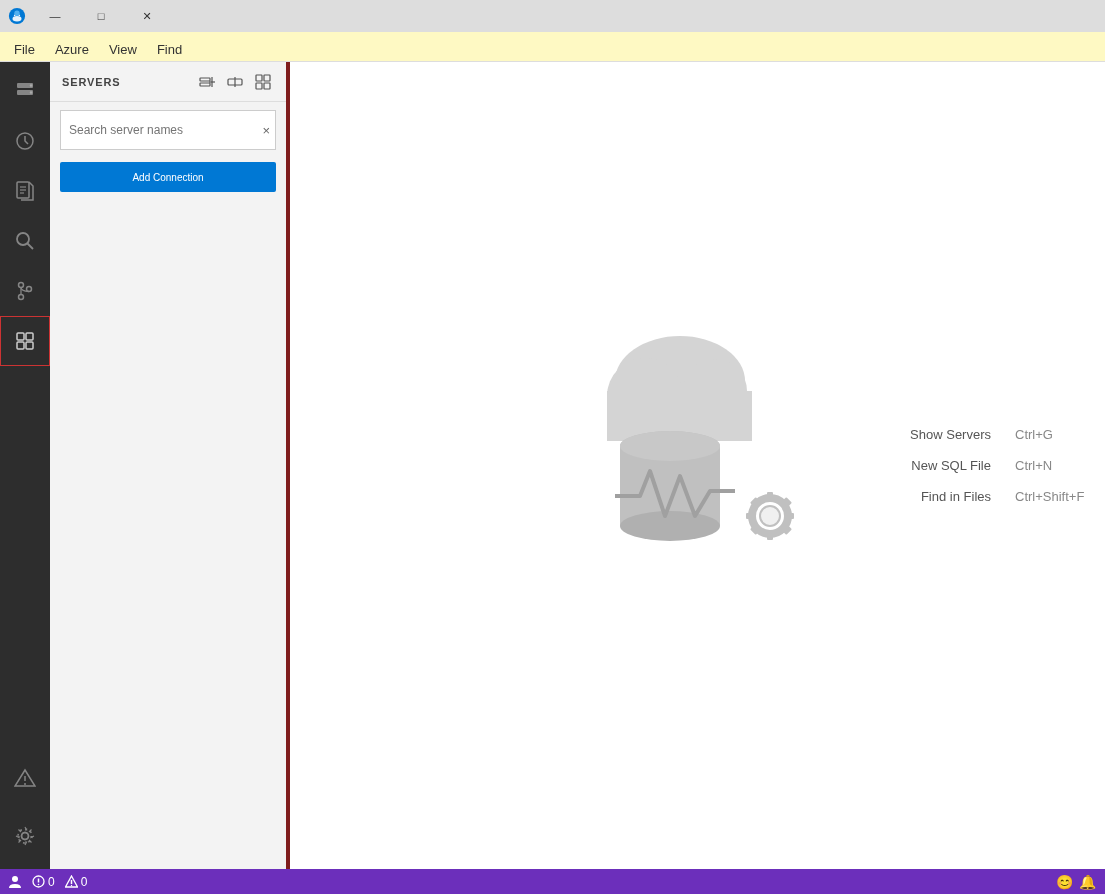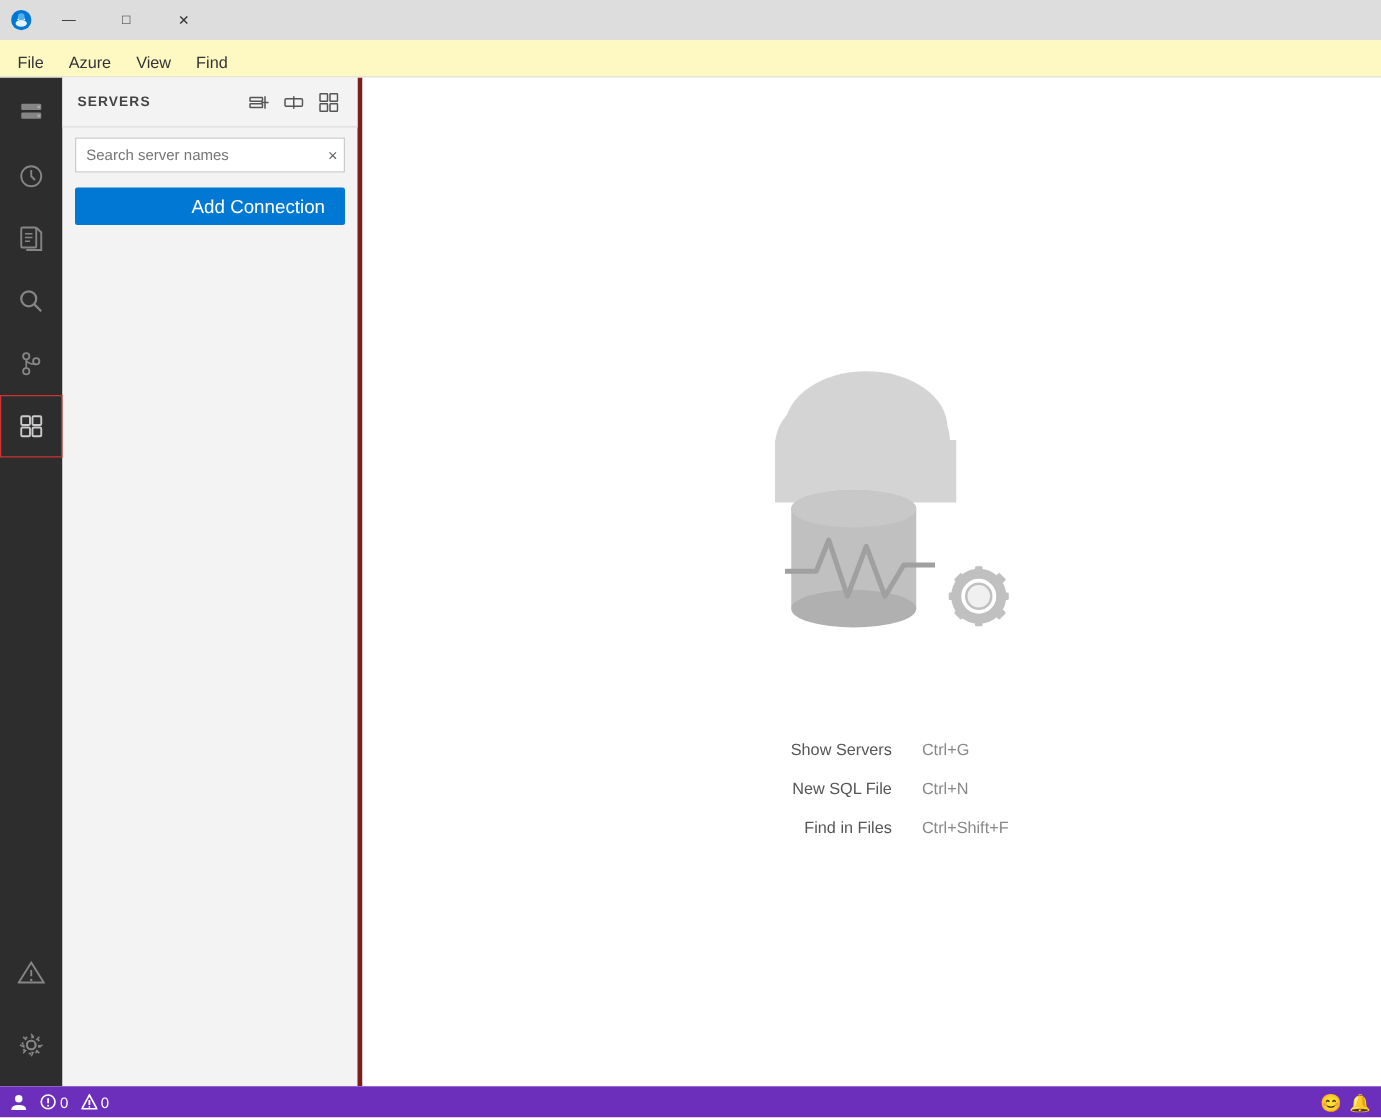--- a/index.html
+++ b/index.html
@@ -151,21 +151,21 @@
       border-radius: 2px;
     }
 
     .search-box {
       margin: 8px 10px;
       position: relative;
       flex-shrink: 0;
     }
     .search-input {
       width: 100%;
-      height: 28px;
+      height: 40px;
       border: 1px solid #ccc;
       background: #fff;
       padding: 0 28px 0 8px;
       font-size: 12px;
       color: #888;
       outline: none;
       border-radius: 0;
     }
     .search-clear {
       position: absolute;
@@ -178,35 +178,35 @@
       line-height: 1;
     }
 
     .add-connection-btn {
       margin: 4px 10px 10px;
       background: #0078d4;
       color: #fff;
       border: none;
       height: 30px;
       padding: 0 16px;
-      font-size: 15px;
+      font-size: 10px;
       cursor: pointer;
       border-radius: 2px;
-      text-align: right;
+      text-align: center;
       width: calc(100% - 20px);
     }
 
     
     .main-content {
       flex: 1;
       background: #fff;
       display: flex;
-      flex-direction: column;
-      align-items: center;
-      justify-content: center;
+      flex-direction: row;
+      align-items: center;
+      justify-content: flex-end;
       position: relative;
     }
 
     
     .illustration {
       position: relative;
       width: 320px;
       height: 290px;
       margin-bottom: 40px;
     }

